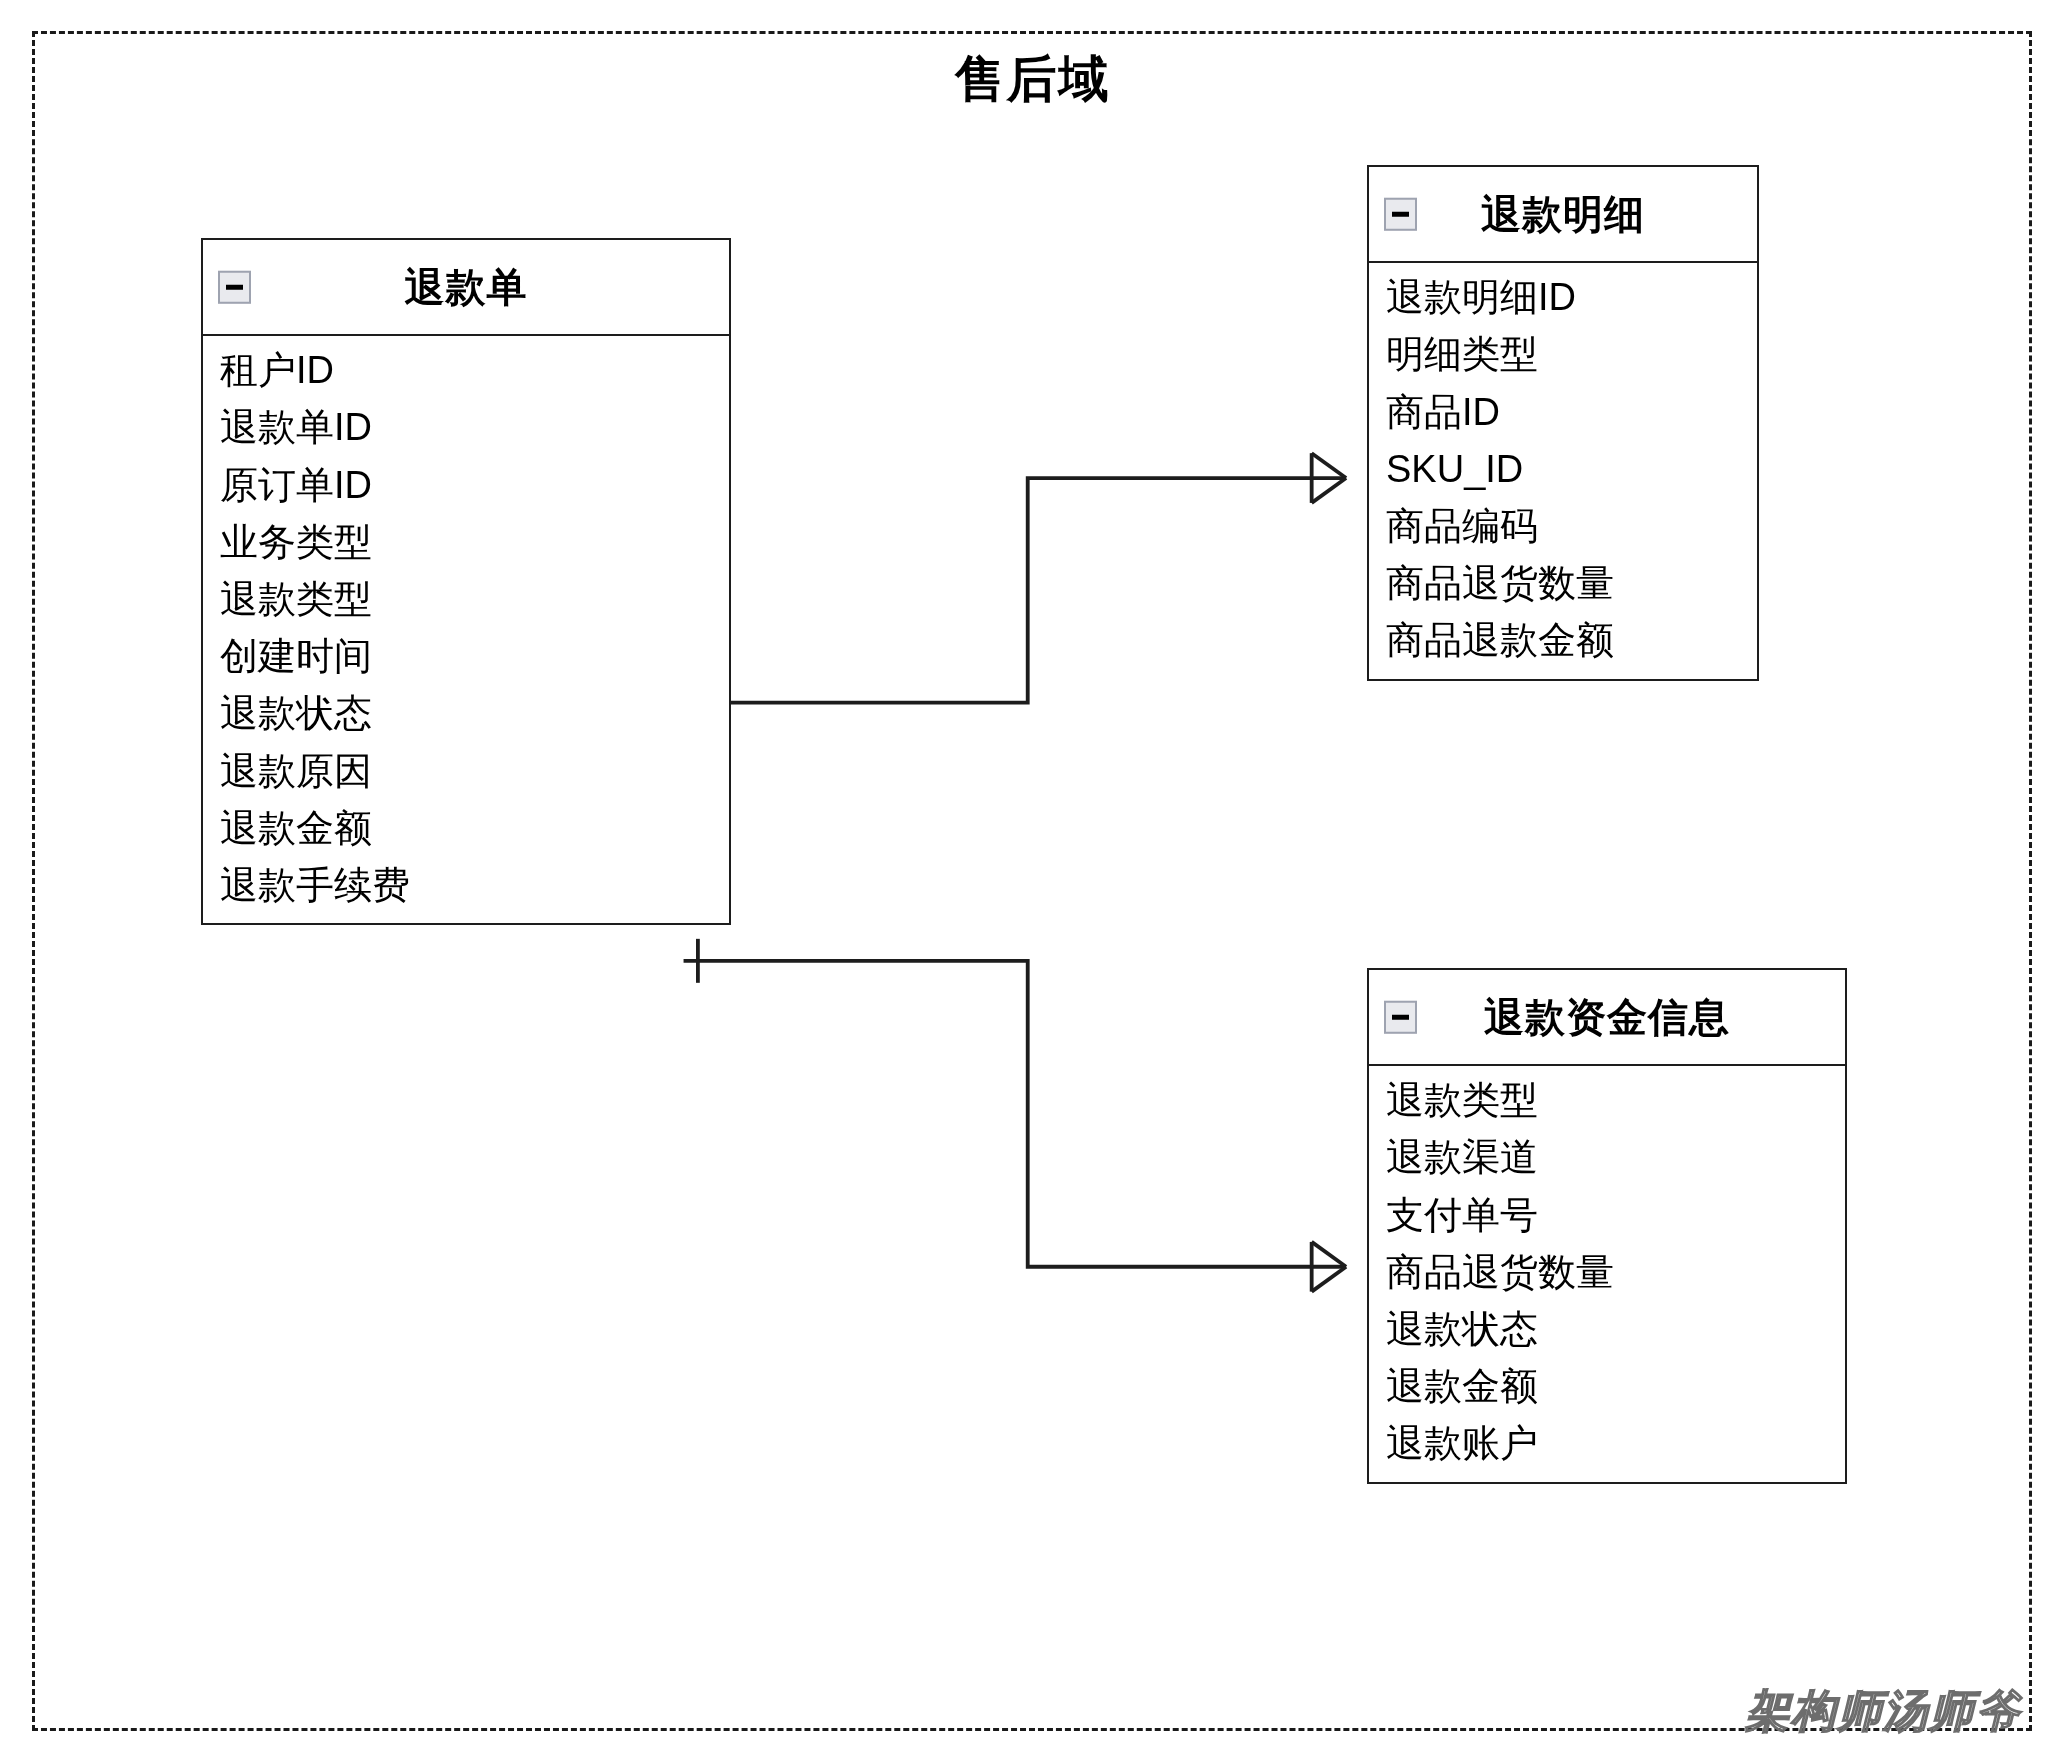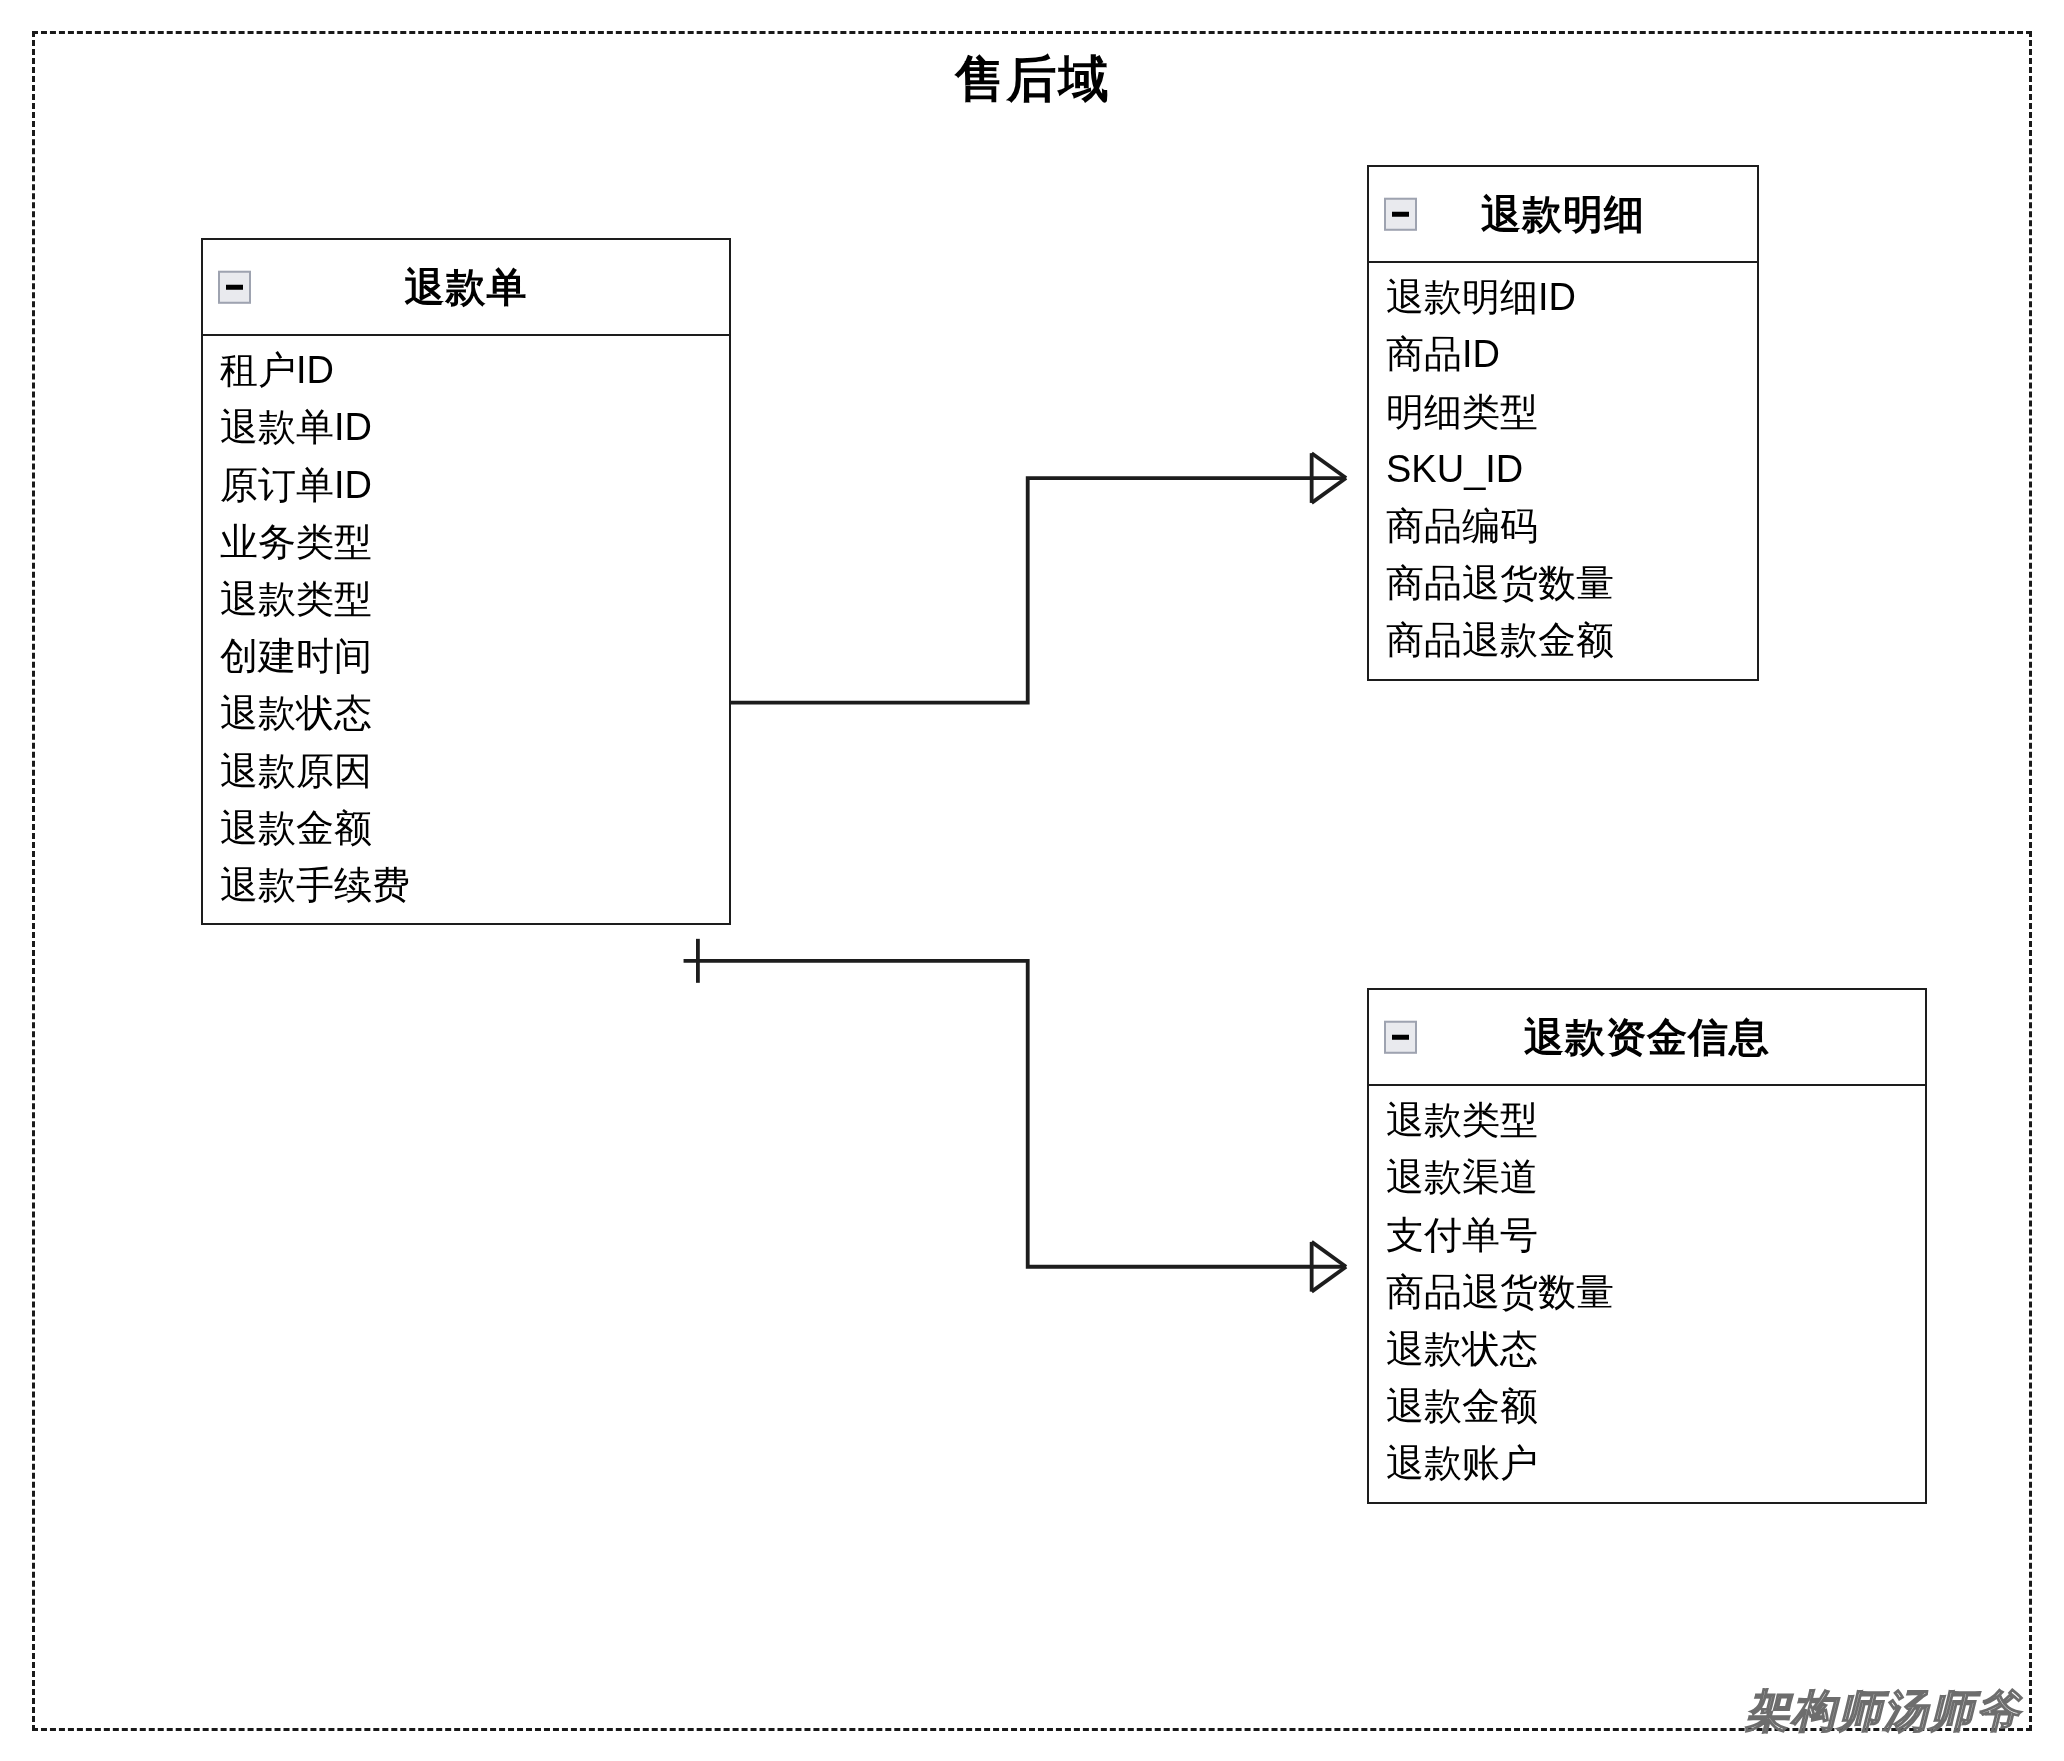--- a/index.html
+++ b/index.html
@@ -179,30 +179,30 @@
 
   <div class="entity" id="entity-1" style="left:1367px; top:165px; width:392px;">
     <div class="entity-header">
       <div class="collapse-icon">
           <span></span>
         </div>
       <div class="entity-title">退款明细</div>
     </div>
     <div class="entity-fields">
       <div class="field-row">退款明细ID</div>
+      <div class="field-row">明细类型</div>
       <div class="field-row">商品ID</div>
-      <div class="field-row">明细类型</div>
       <div class="field-row">SKU_ID</div>
       <div class="field-row">商品编码</div>
       <div class="field-row">商品退货数量</div>
       <div class="field-row">商品退款金额</div>
     </div>
   </div>
 
-  <div class="entity" id="entity-2" style="left:1367px; top:988px; width:560px;">
+  <div class="entity" id="entity-2" style="left:1367px; top:968px; width:480px;">
     <div class="entity-header">
       <div class="collapse-icon">
           <span></span>
         </div>
       <div class="entity-title">退款资金信息</div>
     </div>
     <div class="entity-fields">
       <div class="field-row">退款类型</div>
       <div class="field-row">退款渠道</div>
       <div class="field-row">支付单号</div>

